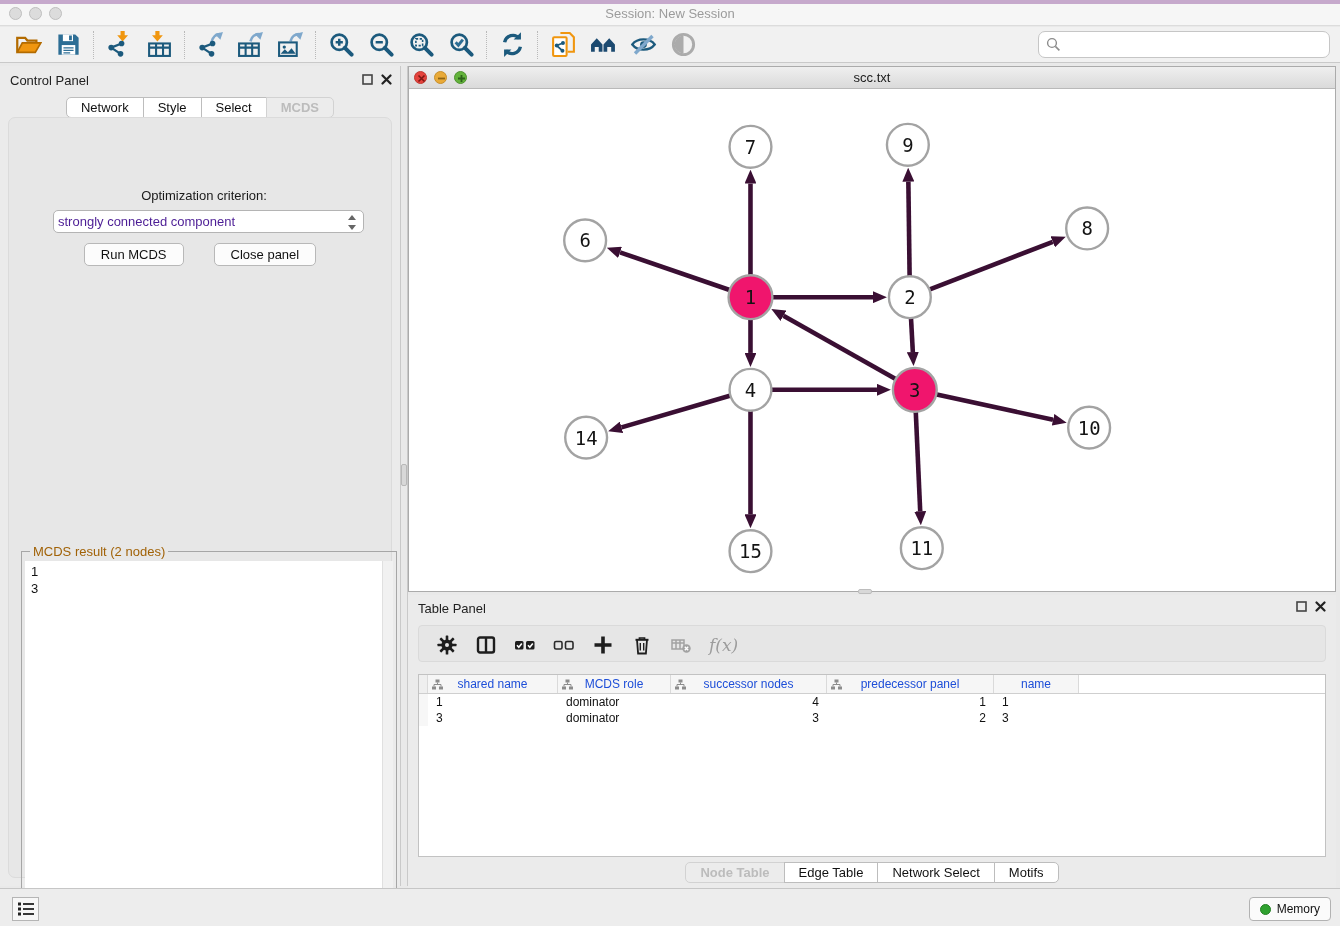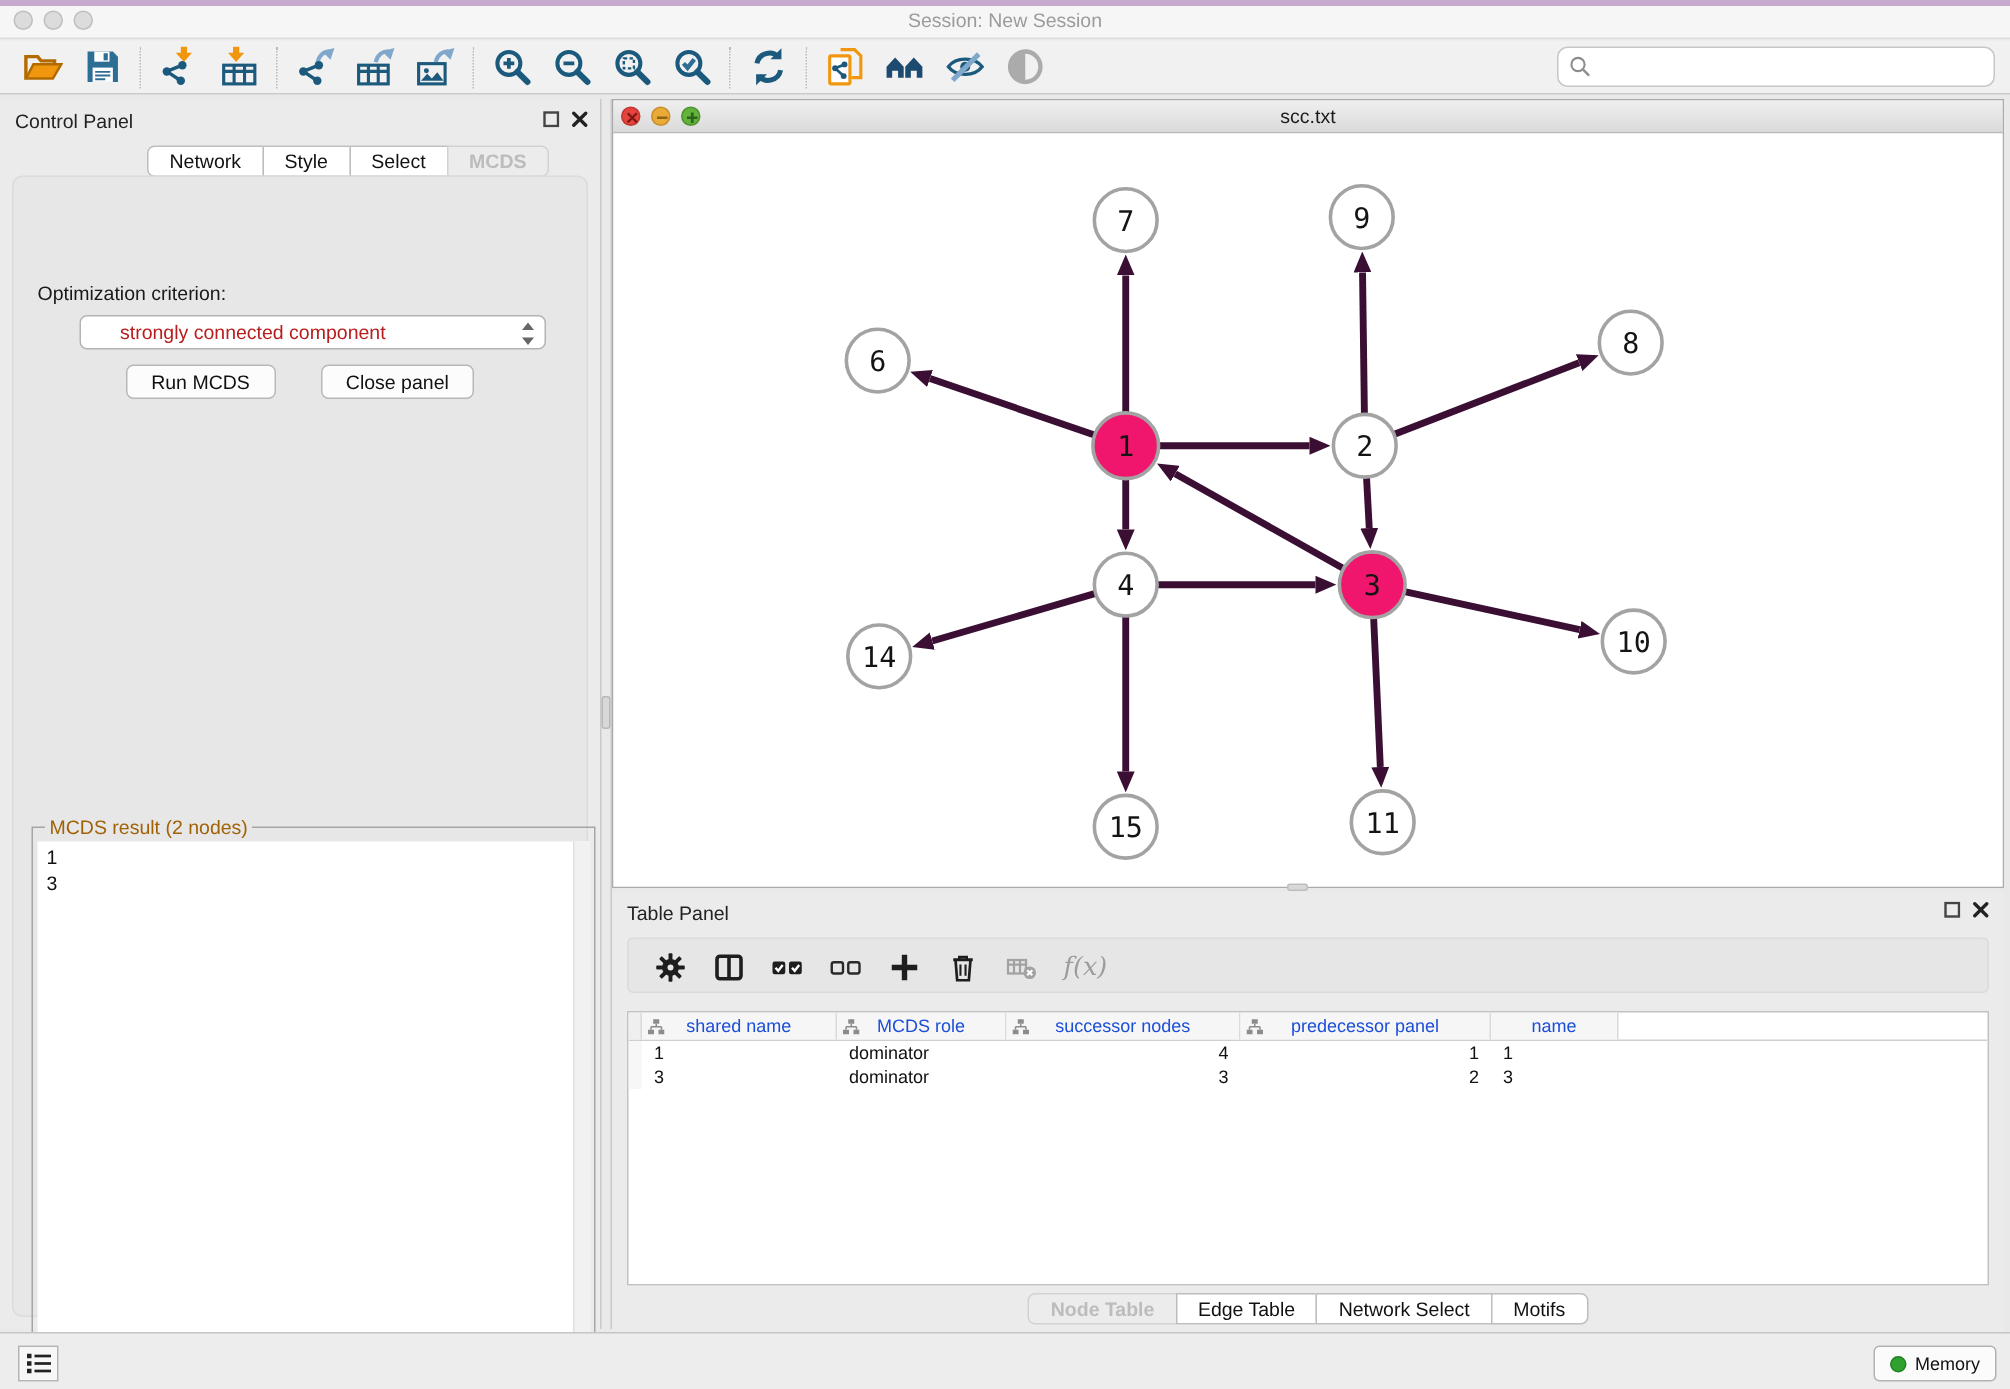--- a/index.html
+++ b/index.html
@@ -21,29 +21,29 @@
   .tsep { width:1px; height:28px; margin:0 5px; border-left:1px dotted #B9B9B9; }
   #search-wrap { position:absolute; right:10px; top:4px; width:292px; height:27px; }
   #search-wrap input { width:100%; height:100%; border:1px solid #C6C6C6; border-radius:7px; background:#fff; padding:0 8px 0 28px; font-size:13px; outline:none; }
   #search-wrap .mag { position:absolute; left:8px; top:6px; }
 
   
   #control-panel { position:absolute; left:0; top:66px; width:400px; height:820px; background:#EBEBEB; }
   #cp-header { position:absolute; left:0; top:0; width:100%; height:30px; }
   #cp-title { position:absolute; left:10px; top:7px; font-size:13px; color:#222; }
   .win-icons { position:absolute; right:8px; top:8px; display:flex; gap:8px; align-items:center; }
-  .cp-tabs { position:absolute; top:31px; left:0; width:100%; display:flex; justify-content:center;margin-left:32px; }
+  .cp-tabs { position:absolute; top:31px; left:0; width:100%; display:flex; justify-content:center; }
   .tabset { display:flex; }
   .tab { background:#fff; border:1px solid #BDBDBD; padding:2px 14px; font-size:13px; color:#111; margin-left:-1px; white-space:nowrap; }
   .tab:first-child { border-radius:5px 0 0 5px; margin-left:0; }
   .tab:last-child { border-radius:0 5px 5px 0; }
   .tab.selected { color:#BCBCBC; background:#ECECEC; border-color:#D2D2D2;font-weight:bold; }
   #cp-card { position:absolute; left:8px; top:51px; width:384px; height:761px; background:#E7E7E7; border:1px solid #DBDBDB; border-radius:7px; }
-  #opt-label { position:absolute; left:16px; width:100%; top:70px; text-align:left; font-size:13px; color:#1a1a1a; }
-  #criterion { position:absolute; left:44px; top:92px; width:311px; height:23px; background:#fff; border:1px solid #B4B4B4; border-radius:5px; font-size:13px; color:#b91c1c; display:flex; align-items:center; padding:0 22px 0 26px; }
+  #opt-label { position:absolute; left:4px; width:100%; top:70px; text-align:center; font-size:13px; color:#1a1a1a; }
+  #criterion { position:absolute; left:44px; top:92px; width:311px; height:23px; background:#fff; border:1px solid #B4B4B4; border-radius:5px; font-size:13px; color:#4c1d95; display:flex; align-items:center; padding:0 22px 0 4px; }
   #criterion .chev { position:absolute; right:6px; top:3px; }
   #cp-buttons { position:absolute; top:125px; left:0; width:100%; display:flex; justify-content:center; gap:30px; }
   .btn { background:#FCFCFC; border:1px solid #B8B8B8; border-radius:5px; font-size:13px; color:#111; padding:3px 16px; font-family:"Liberation Sans",sans-serif; }
   
   #result-box { position:absolute; left:12px; top:433px; width:376px; height:382px; border:1px solid #A6A6A6; }
   #result-title { position:absolute; left:8px; top:-8px; background:#E7E7E7; padding:0 3px; font-size:13px; color:#a16207; }
   #result-inner { position:absolute; left:3px; right:3px; top:9px; bottom:3px; background:#fff; }
   #result-text { position:absolute; left:0; top:0; right:12px; bottom:0; font-size:13px; line-height:17px; color:#111; padding:2px 6px; white-space:pre; overflow:hidden; }
   #result-scroll { position:absolute; right:0; top:0; width:11px; bottom:0; background:#F1F1F1; border-left:1px solid #E0E0E0; }
 

